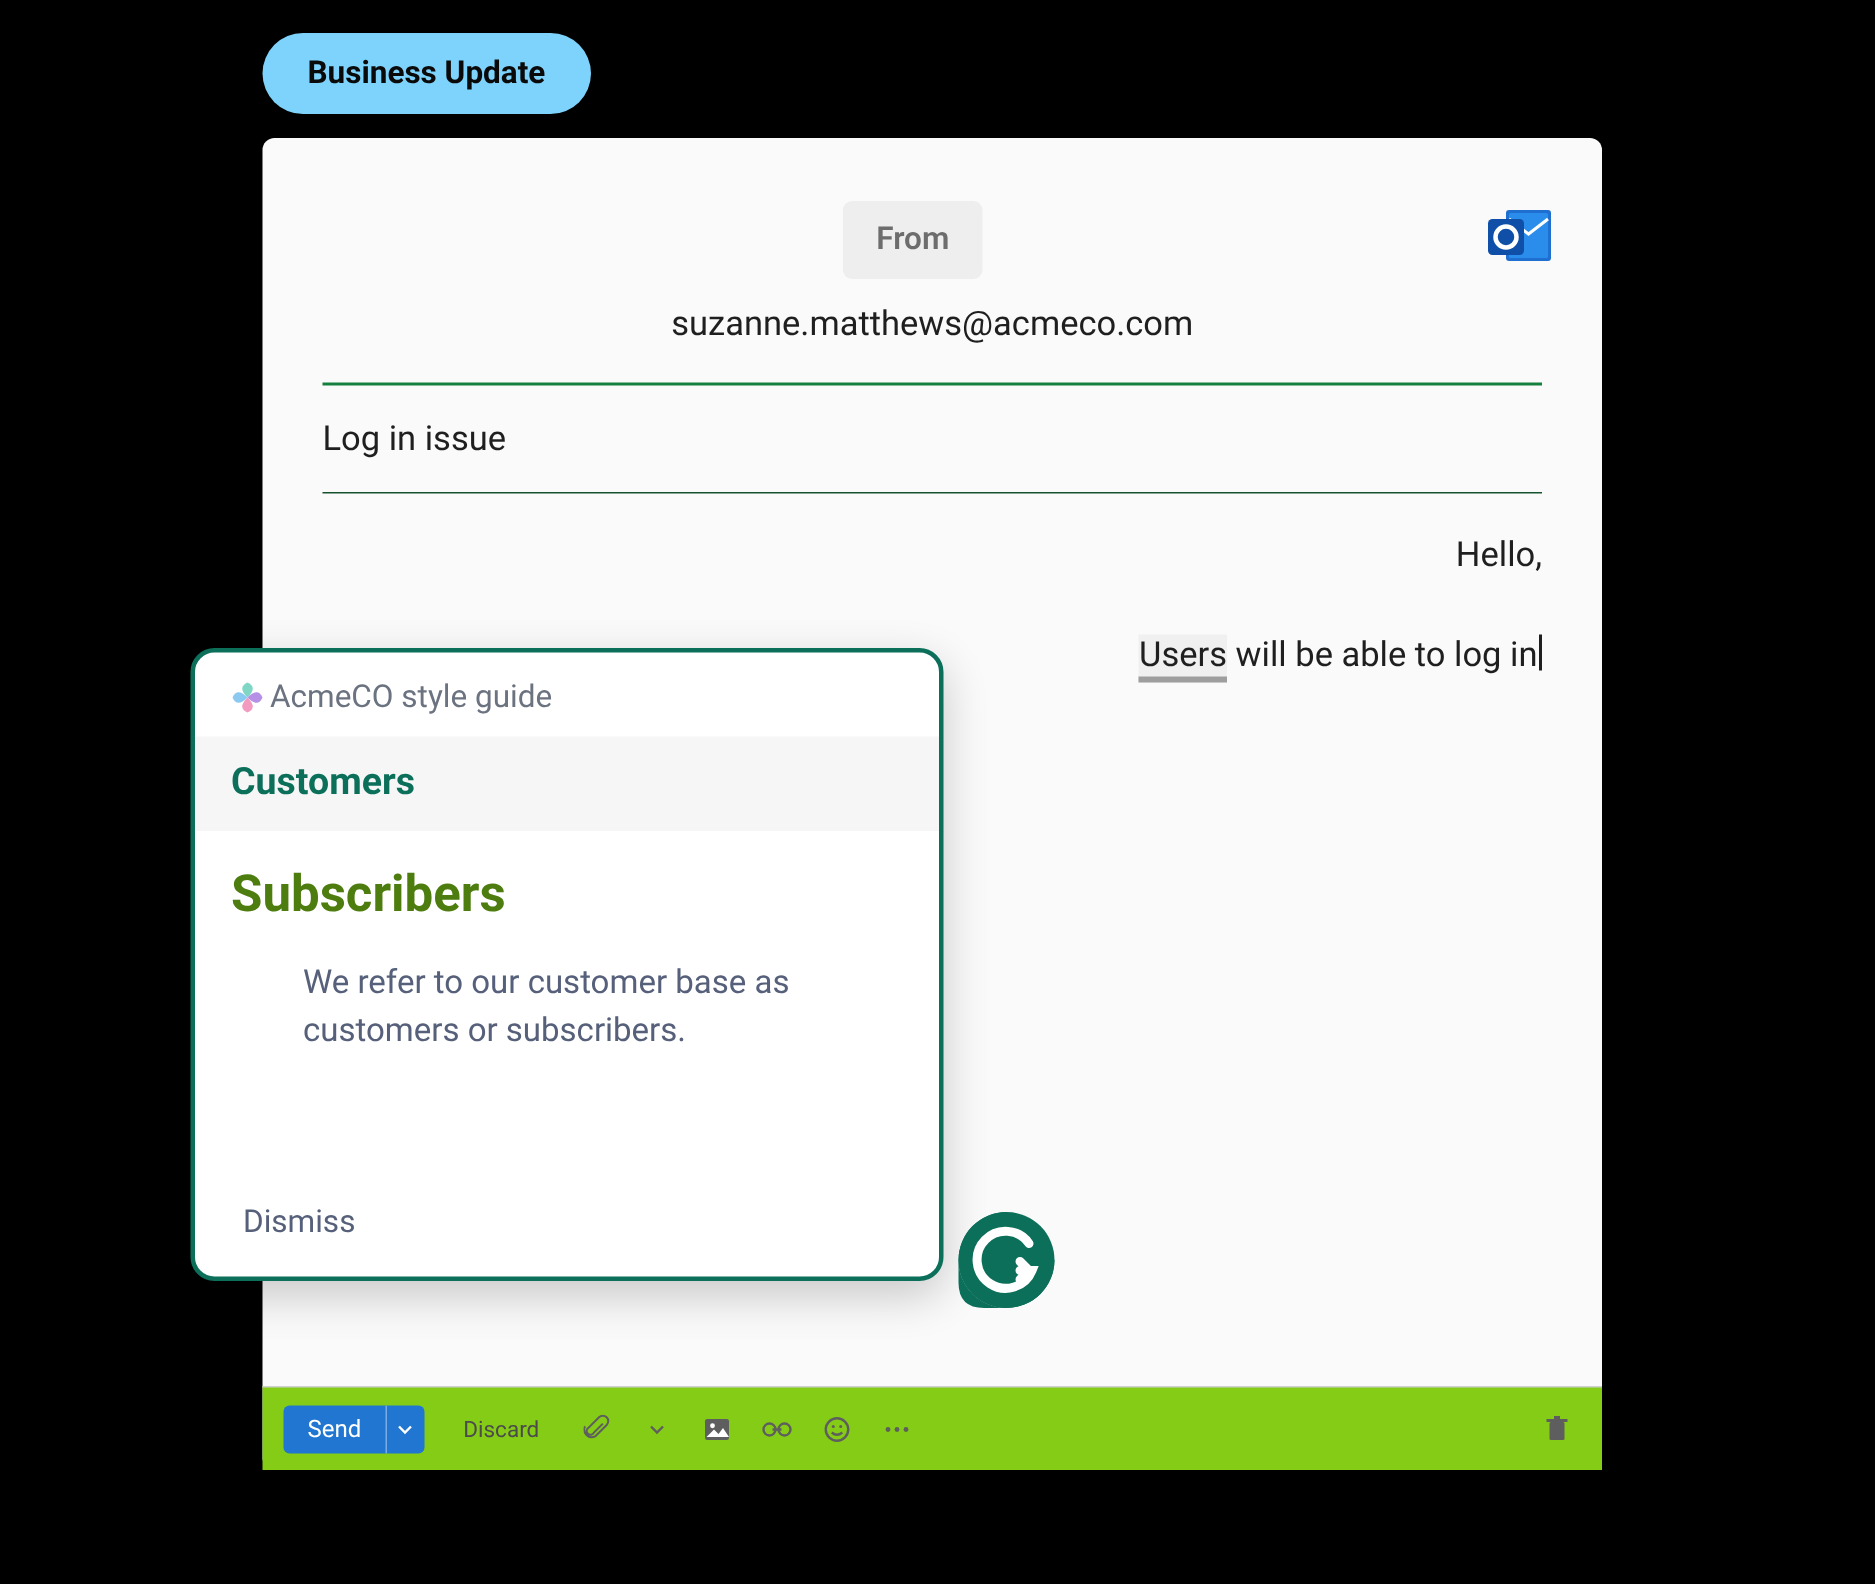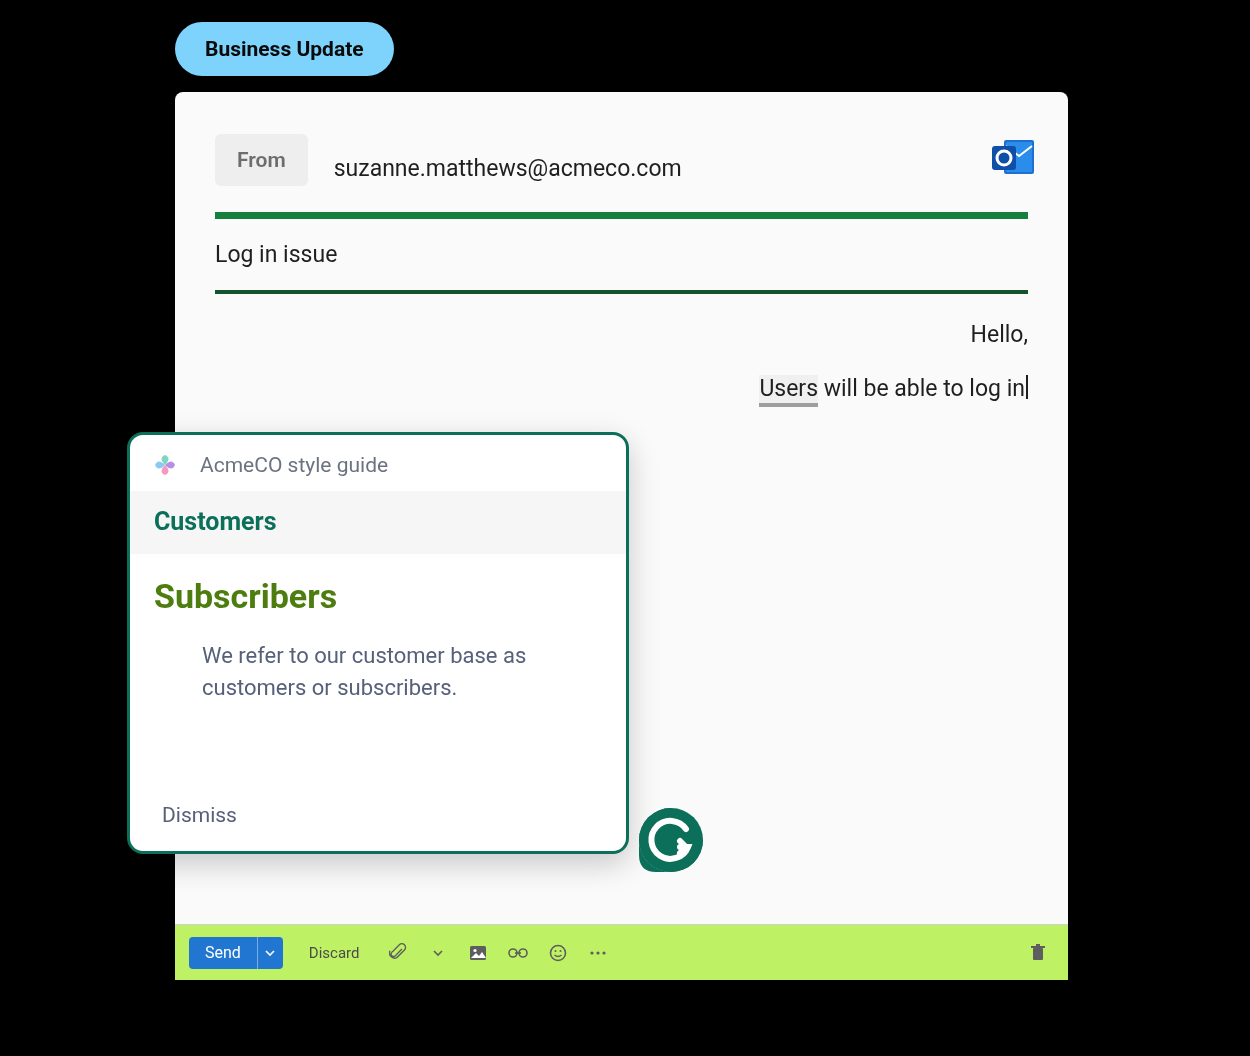--- a/index.html
+++ b/index.html
@@ -32,21 +32,22 @@
     border-radius: 8px;
     overflow: visible;
   }
   .compose-area {
     padding: 32px 40px 0 40px;
   }
   .from-row {
     display: flex;
     align-items: center;
     padding: 10px 0 26px 0;
-    border-bottom: 7px solid #15803d;
+    border-bottom: 2px solid #15803d;
+    flex-direction: column;
   }
   .from-label {
     background: #EEEEEE;
     color: #6D6D6D;
     font-weight: 600;
     font-size: 21px;
     padding: 14px 22px;
     border-radius: 6px;
     margin-right: 26px;
   }
@@ -57,33 +58,33 @@
   }
   .outlook-icon {
     position: absolute;
     right: 30px;
     top: 44px;
     width: 48px;
     height: 44px;
   }
   .subject-row {
     padding: 22px 0;
-    border-bottom: 4px solid #14532d;
+    border-bottom: 1px solid #14532d;
     font-size: 23px;
     color: #1F1F1F;
   }
   .body-area {
     padding: 24px 0;
     font-size: 23px;
     color: #1F1F1F;
     line-height: 1.5;
     text-align: right;
   }
   .body-line2 {
-    margin-top: 19px;
+    margin-top: 32px;
   }
   .flagged-word {
     background: #F0F0F0;
     border-bottom: 4px solid #9E9E9E;
     padding-bottom: 1px;
   }
   .cursor {
     display: inline-block;
     width: 2px;
     height: 24px;
@@ -104,21 +105,21 @@
     overflow: hidden;
     box-shadow: 0 10px 30px rgba(0,0,0,0.2);
     z-index: 5;
     display: flex;
     flex-direction: column;
   }
   .popup-header {
     display: flex;
     align-items: center;
     padding: 18px 24px 14px 24px;
-    gap: 24px;
+    gap: 4px;
   }
   .flower-icon { width: 22px; height: 22px; }
   .styleguide-title {
     font-size: 21px;
     color: #6B7280;
   }
   .popup-option-primary {
     background: #F6F6F6;
     padding: 16px 24px 18px 24px;
     font-size: 25px;
@@ -152,21 +153,21 @@
     height: 70px;
     z-index: 6;
   }
   .toolbar {
     position: absolute;
     left: 0;
     right: 0;
     bottom: 0;
     height: 56px;
     border-top: 1px solid #D0D0D0;
-    background: #bef264;
+    background: #84cc16;
     display: flex;
     align-items: center;
     padding: 0 14px;
     gap: 8px;
   }
   .send-btn {
     display: inline-flex;
     align-items: stretch;
     background: #2176D2;
     border-radius: 4px;

